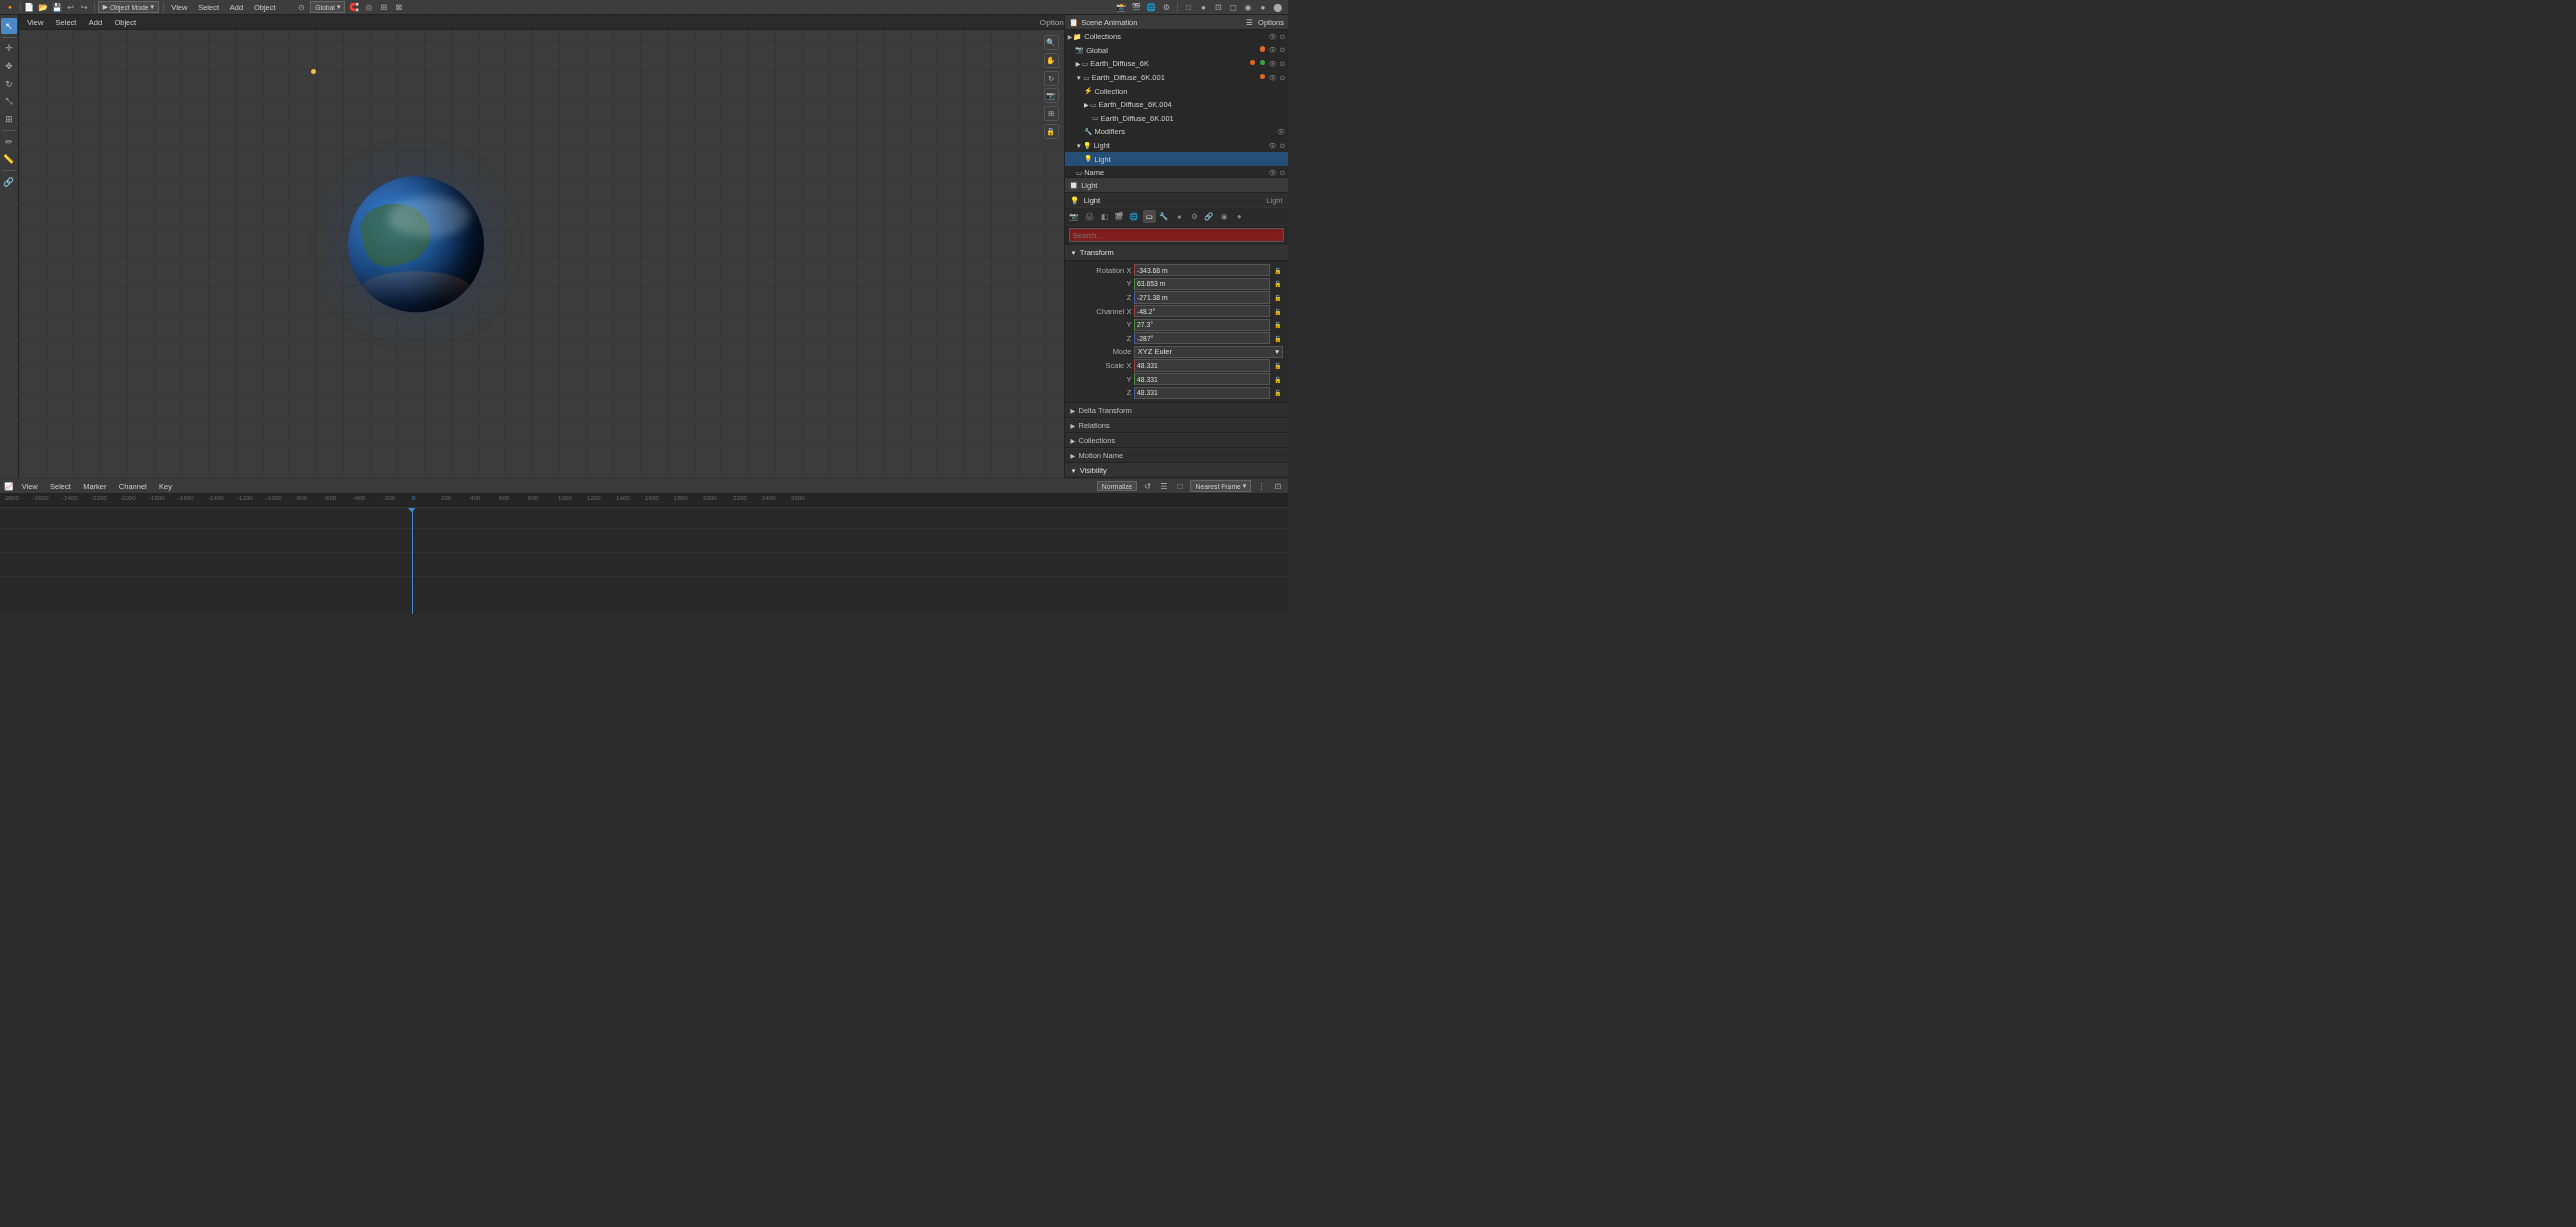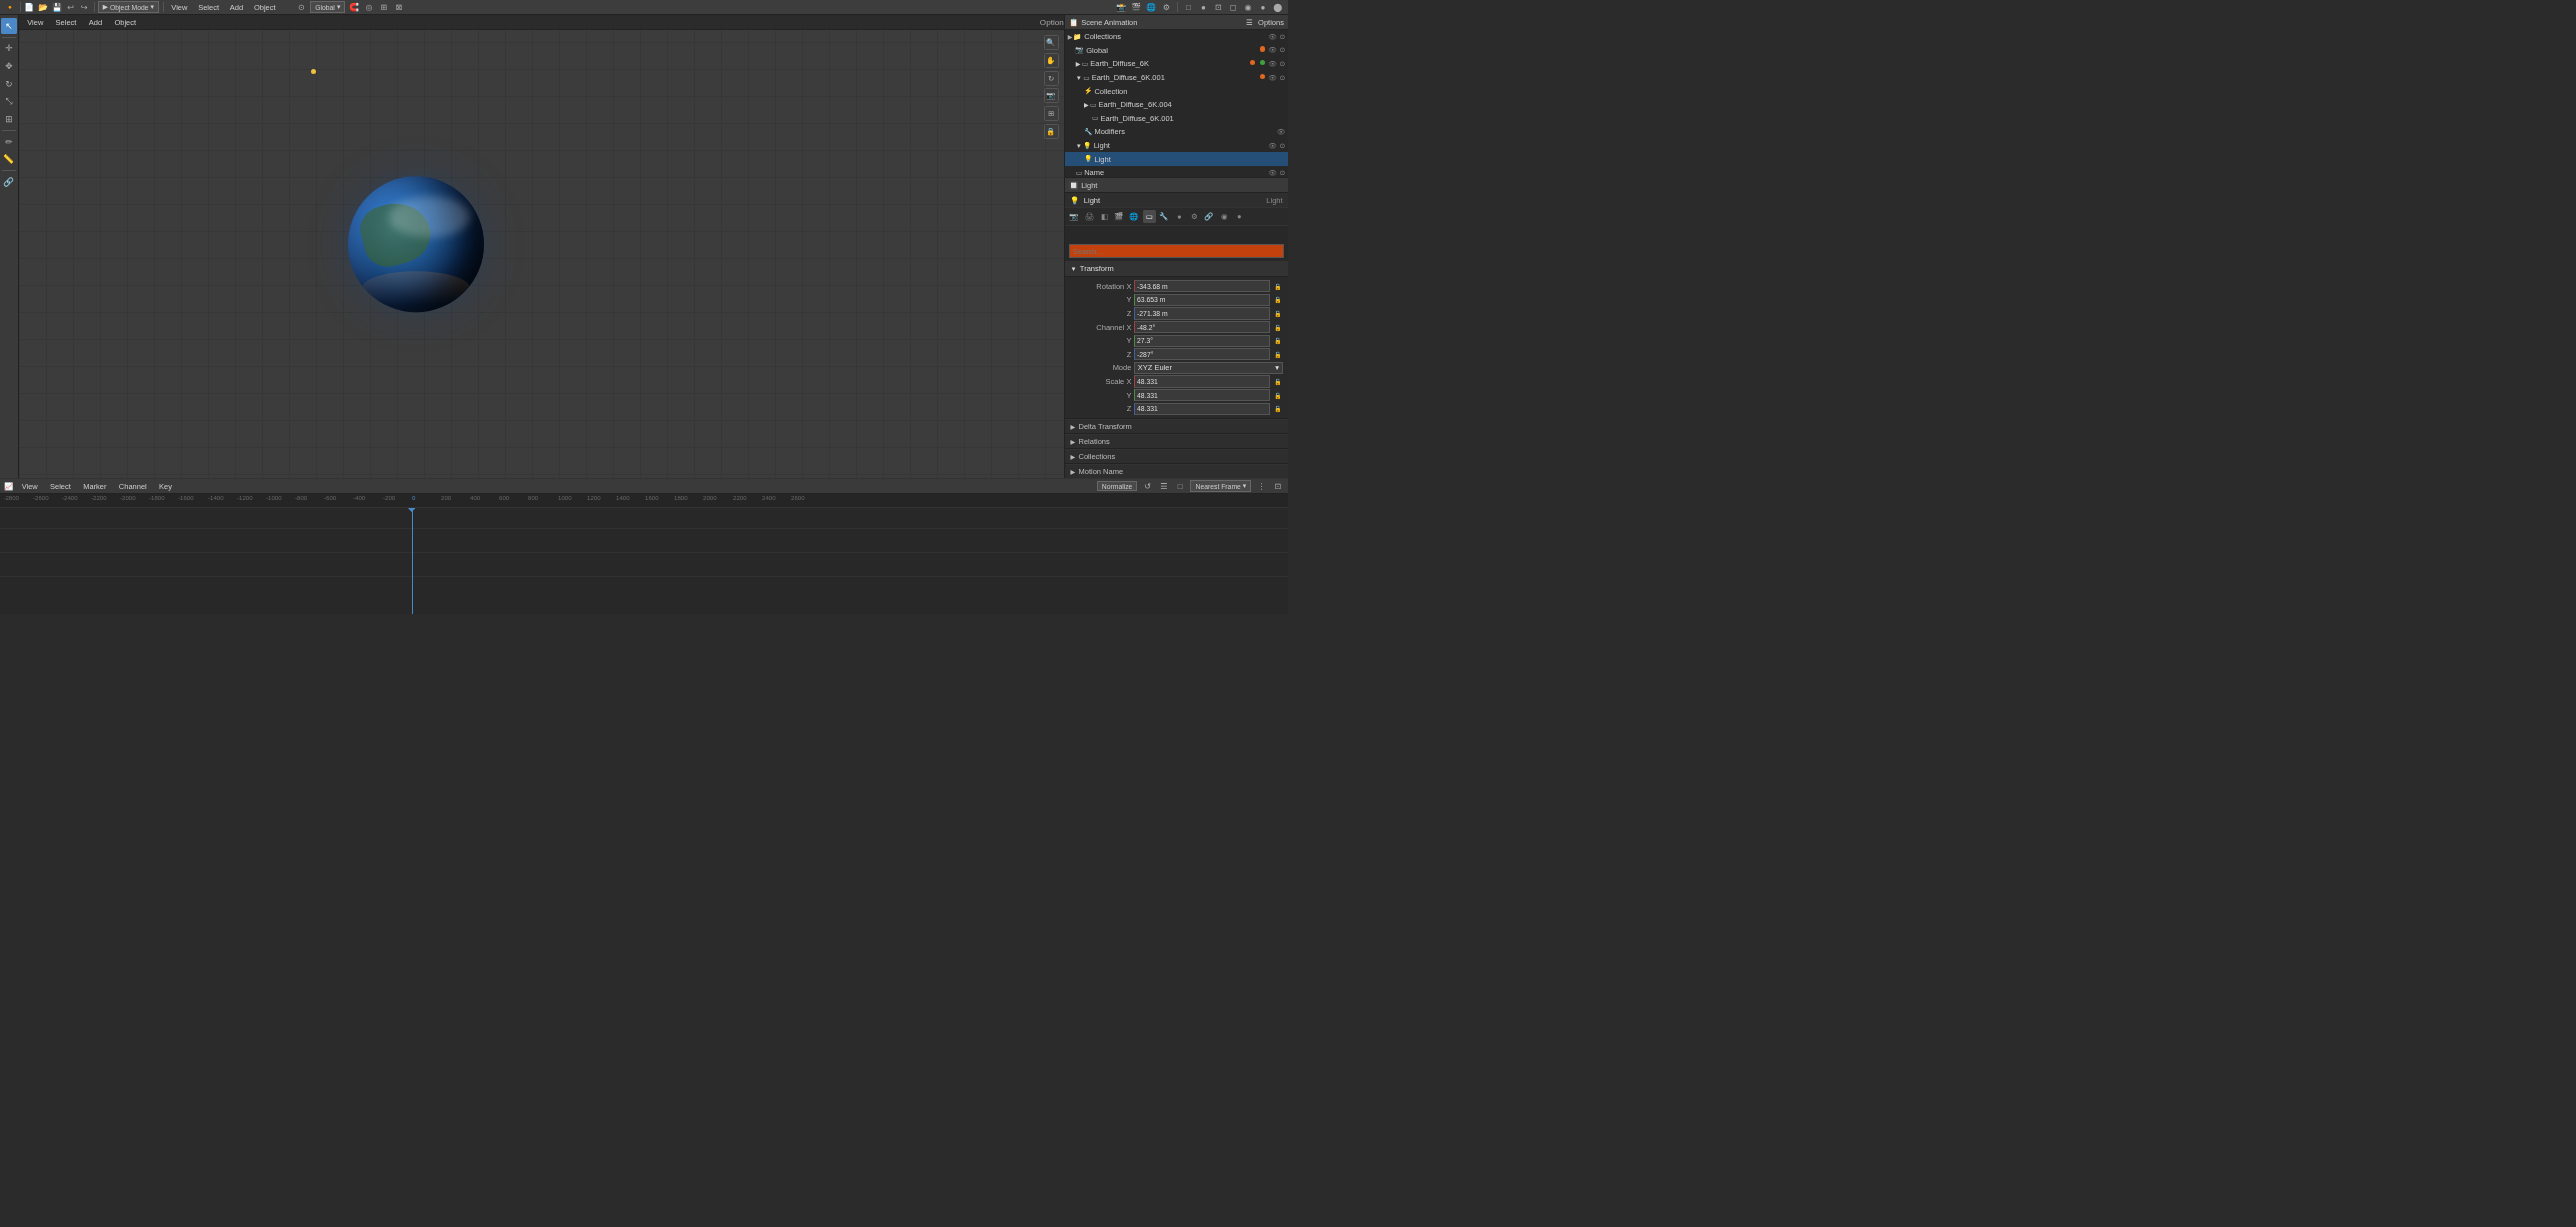--- a/index.html
+++ b/index.html
@@ -213,22 +213,22 @@
       padding: 0 4.1px;
       font-size: 7.5px;
       border-bottom: 0.7px solid #222;
     }
     .props-search {
       padding: 2.7px 4.1px;
       background: #282828;
       border-bottom: 0.7px solid #333;
     }
     .props-search input {
-      width: 100%; background: #c2410c; border: 0.7px solid #555;
-      color: #ccc; font-size: 7.5px; padding: 1.4px 12.2px 1.4px 2.7px; margin-top: 16px;
+      width: 100%; background: #7f1d1d; border: 0.7px solid #555;
+      color: #ccc; font-size: 7.5px; padding: 1.4px 12.2px 1.4px 2.7px;
     }
     .props-object-name {
       padding: 2.7px 5.4px;
       background: #2e2e2e;
       border-bottom: 0.7px solid #333;
       font-size: 7.5px;
       color: #ddd;
       display: flex; align-items: center; gap: 4.1px;
     }
     .props-tabs {

